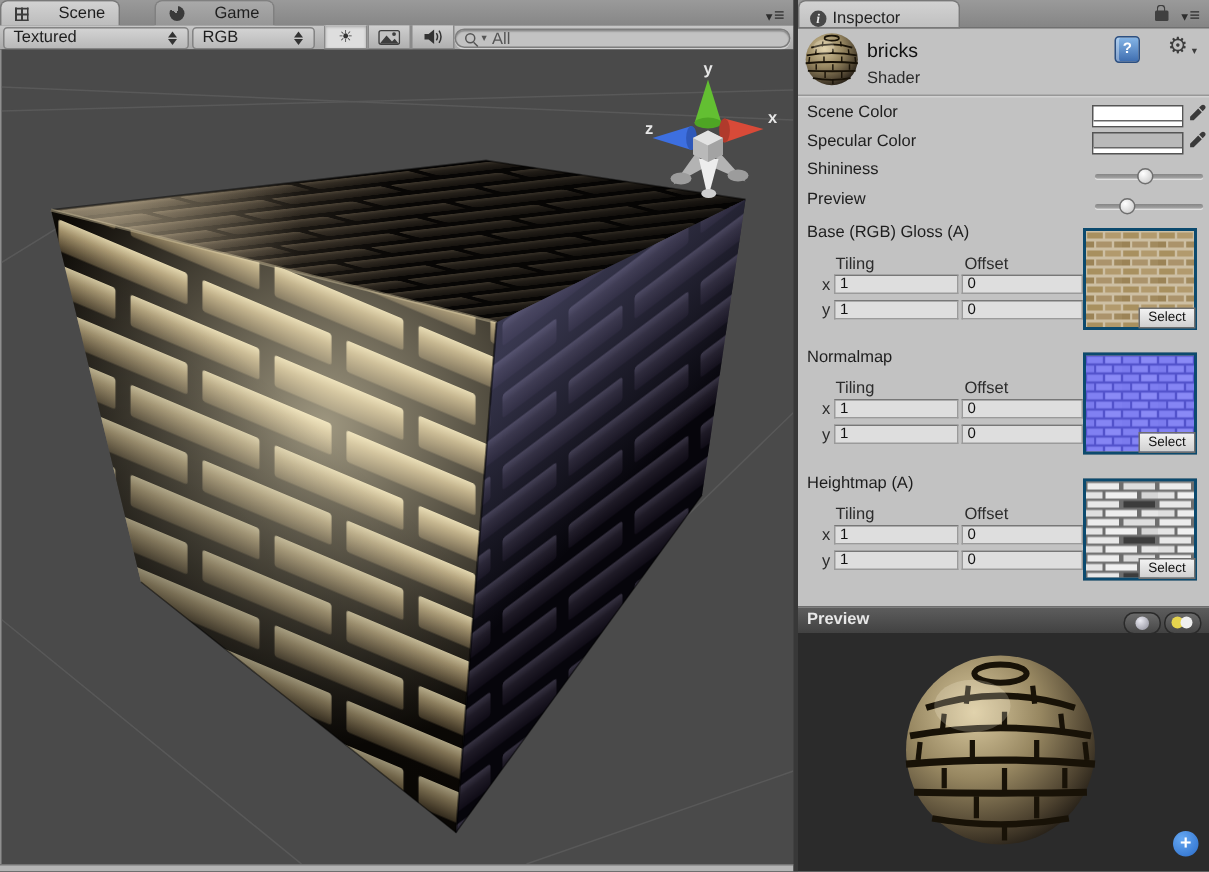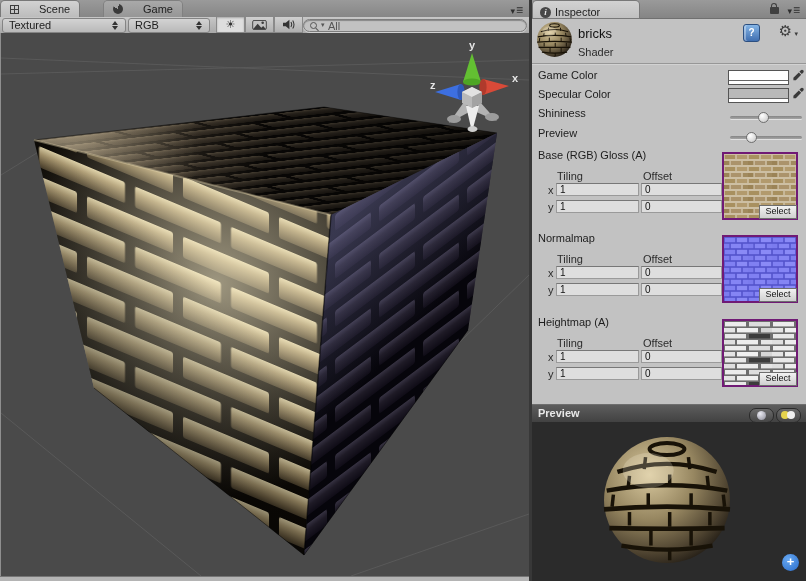--- a/index.html
+++ b/index.html
@@ -63,21 +63,21 @@
   .plabel{position:absolute;left:6px;color:#202020;}
   .swatch{position:absolute;left:196px;width:59px;height:13px;border:1px solid #555;background:#fff;}
   .swatch::after{content:"";position:absolute;left:0;right:0;bottom:0;height:3px;background:#fff;border-top:1px solid #666;}
   .swatch.spec{background:#b9b9b9;}
   .dropper{position:absolute;left:260px;width:13px;height:13px;}
   .track{position:absolute;left:198px;width:72px;height:3px;background:linear-gradient(#858585,#a5a5a5);border-radius:2px;box-shadow:0 1px 0 rgba(255,255,255,.5);}
   .thumbk{position:absolute;top:-4px;width:9px;height:9px;border-radius:50%;background:radial-gradient(circle at 35% 30%,#ffffff,#c4c4c4);border:1px solid #6f6f6f;}
 
   .mapsec{position:absolute;left:0;width:274px;height:75px;}
   .maplabel{position:absolute;left:6px;top:0;color:#1d1d1d;}
-  .thumbfr{position:absolute;left:190px;top:3px;width:72px;height:64px;border:2px solid #701a75;background:#888;}
+  .thumbfr{position:absolute;left:190px;top:3px;width:72px;height:64px;border:2px solid #0c4a6e;background:#888;}
   .thumbfr svg{display:block;}
   .selbtn{position:absolute;right:-1px;bottom:-1px;width:36px;height:12px;background:linear-gradient(#f2f2f2,#d0d0d0);border:1px solid #6e6e6e;font-size:9px;line-height:11px;text-align:center;color:#111;}
   .colhdr{position:absolute;top:21px;color:#2c2c2c;}
   .axlbl{position:absolute;left:16px;color:#2c2c2c;}
   .tfield{position:absolute;height:11px;background:#dedede;border:1px solid #9a9a9a;border-top-color:#777;font:10px "Liberation Sans",sans-serif;color:#111;padding:0 0 0 3px;outline:none;}
 
   .pvhdr{position:absolute;left:0;top:404px;width:100%;height:18px;background:linear-gradient(#5d5d5d,#404040);border-top:1px solid #6e6e6e;border-bottom:1px solid #222;}
   .pvtitle{position:absolute;left:6px;top:2px;color:#e8e8e8;font-weight:bold;}
   .pvbtn{position:absolute;top:2.5px;width:23px;height:13px;border-radius:7px;background:linear-gradient(#6a6a6a,#464646);border:1px solid #2a2a2a;}
   .pvball{position:absolute;left:6.5px;top:2px;width:9px;height:9px;border-radius:50%;background:radial-gradient(circle at 35% 30%,#eaeaf2,#8a8a96);}
@@ -350,21 +350,21 @@
       <svg class="abs" style="left:4px;top:3px;" width="37" height="37">
           <use href="#sphereSym"></use>
         </svg>
       <div class="matname">bricks</div>
       <div class="shlabel">Shader</div>
       <span class="helpico"></span>
       <span class="gearico"></span>
       <span class="gearcar"></span>
     </div>
 
-    <div class="plabel" style="top:69px;">Game Color</div>
+    <div class="plabel" style="top:69px;">Scene Color</div>
     <div class="swatch" style="top:70px;"></div>
     <svg class="dropper" style="top:69px;" viewBox="0 0 13 13">
       <path d="M11.2 1.3 c0.7 0.7 0.7 1.7 0 2.4 l-1.4 1.4 -2.4 -2.4 1.4 -1.4 c0.7 -0.7 1.7 -0.7 2.4 0 z M6.8 3.4 l2.4 2.4 -5.4 5.4 H1.4 V8.8 z" fill="#3a3a3a"></path>
     </svg>
 
     <div class="plabel" style="top:88px;">Specular Color</div>
     <div class="swatch spec" style="top:88px;"></div>
     <svg class="dropper" style="top:87px;" viewBox="0 0 13 13">
       <path d="M11.2 1.3 c0.7 0.7 0.7 1.7 0 2.4 l-1.4 1.4 -2.4 -2.4 1.4 -1.4 c0.7 -0.7 1.7 -0.7 2.4 0 z M6.8 3.4 l2.4 2.4 -5.4 5.4 H1.4 V8.8 z" fill="#3a3a3a"></path>
     </svg>

